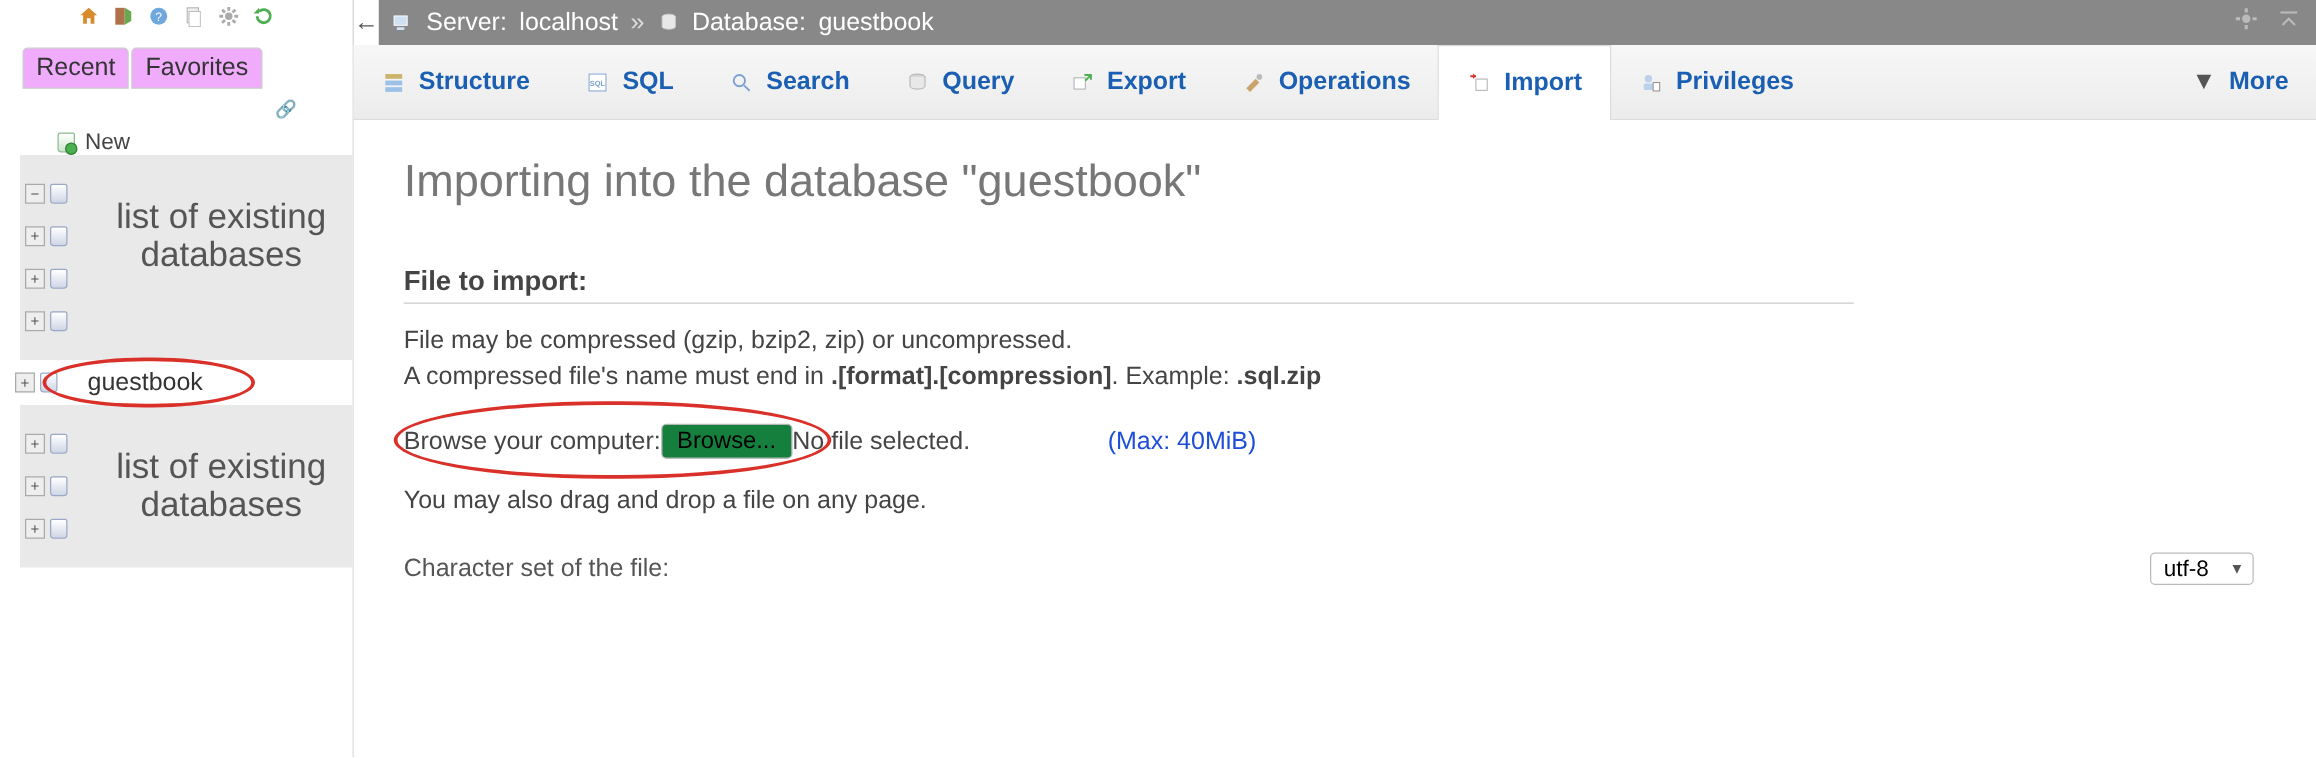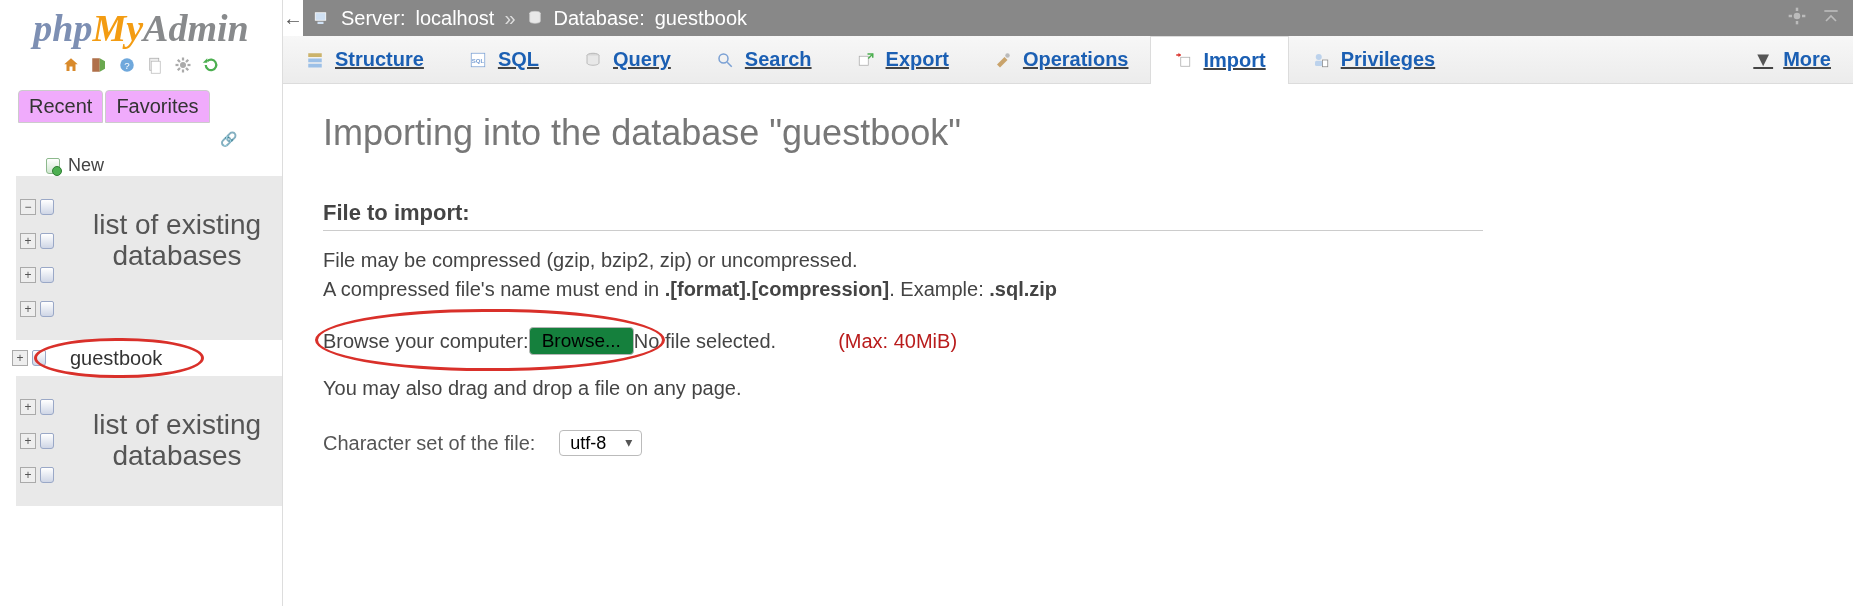--- a/index.html
+++ b/index.html
@@ -162,26 +162,25 @@
   }
   .breadcrumb .srv-ico, .breadcrumb .db-ico {
     width:18px; height:18px; display:inline-flex; align-items:center; justify-content:center;
   }
   .breadcrumb .sep { color:#ddd; }
   .breadcrumb .right-icons {
     margin-left:auto; display:flex; gap:14px; color:#bbb;
   }
 
   .tabbar {
-    height: 48px;
+    height: 60px;
     border-bottom: 1px solid #dcdcdc;
     background: linear-gradient(#f7f7f7,#ececec);
     display:flex;
     align-items: stretch;
-    text-decoration: underline;
   }
   .tabbar .tab {
     display:flex; align-items:center; gap:10px;
     padding: 0 22px;
     color: #1b5fb3;
     font-size: 20px;
     font-weight: 600;
     cursor: pointer;
     border-right: 0;
     position:relative;
@@ -235,24 +234,24 @@
   .form-row .label { color:#444; }
   .browse-btn {
     font-size: 19px;
     padding: 2px 12px;
     background: #15803d;
     border: 1px solid #b5b5b5;
     border-radius: 4px;
     cursor: pointer;
   }
   .nf { color:#444; }
-  .maxspec { color:#b91c1c; margin-left: 62px; }
+  .maxspec { color:#1d4ed8; margin-left: 110px; }
   .charset-row {
     display:flex; align-items:center; gap: 24px;
-    font-size: 20px; margin-top: 30px;
+    font-size: 20px; margin-top: 30px; justify-content: space-between;
   }
   .charset-select {
     font-size: 18px;
     padding: 2px 34px 2px 10px;
     border: 1px solid #bbb;
     border-radius: 4px;
     background: #fff;
     appearance: none;
     position: relative;
   }
@@ -268,23 +267,20 @@
     pointer-events: none;
     font-size: 14px;
   }
 </style>
 </head>
 <body>
 
 <div class="app">
 
   <div class="sidebar">
-    <div class="logo">
-      <span class="php">php</span><span class="my">My</span><span class="admin">Admin</span>
-    </div>
 
     <div class="iconbar">
       <span class="mini">
           <svg width="18" height="18" viewBox="0 0 24 24">
             <path fill="#d98a2b" d="M12 3l9 8h-3v9h-4v-6H10v6H6v-9H3z"></path>
           </svg>
         </span>
       <span class="mini">
           <svg width="18" height="18" viewBox="0 0 24 24">
             <rect x="3" y="3" width="10" height="18" fill="#b0704a"></rect>
@@ -461,34 +457,34 @@
             <svg width="18" height="18" viewBox="0 0 24 24">
               <rect x="3" y="3" width="18" height="18" fill="#fff" stroke="#7aa0d4"></rect>
               <text x="12" y="16" text-anchor="middle" font-size="8" fill="#7aa0d4">SQL</text>
             </svg>
           </span>
         <span>SQL</span>
       </div>
       <div class="tab">
         <span class="tab-ico">
             <svg width="18" height="18" viewBox="0 0 24 24">
+              <circle cx="10" cy="10" r="6" fill="none" stroke="#7aa0d4" stroke-width="2"></circle>
+              <line x1="15" y1="15" x2="21" y2="21" stroke="#7aa0d4" stroke-width="2"></line>
+            </svg>
+          </span>
+        <span>Search</span>
+      </div>
+      <div class="tab">
+        <span class="tab-ico">
+            <svg width="18" height="18" viewBox="0 0 24 24">
               <ellipse cx="12" cy="6" rx="8" ry="3" fill="#d7d7d7" stroke="#aaa"></ellipse>
               <path d="M4 6v10c0 1.6 3.6 3 8 3s8-1.4 8-3V6" fill="#e8e8e8" stroke="#aaa"></path>
             </svg>
           </span>
         <span>Query</span>
-      </div>
-      <div class="tab">
-        <span class="tab-ico">
-            <svg width="18" height="18" viewBox="0 0 24 24">
-              <circle cx="10" cy="10" r="6" fill="none" stroke="#7aa0d4" stroke-width="2"></circle>
-              <line x1="15" y1="15" x2="21" y2="21" stroke="#7aa0d4" stroke-width="2"></line>
-            </svg>
-          </span>
-        <span>Search</span>
       </div>
       <div class="tab">
         <span class="tab-ico">
             <svg width="20" height="18" viewBox="0 0 24 24">
               <rect x="3" y="7" width="12" height="12" fill="#fff" stroke="#aaa"></rect>
               <path d="M14 4h7v5" fill="none" stroke="#4caf50" stroke-width="2"></path>
               <path d="M21 4l-6 6" stroke="#4caf50" stroke-width="2"></path>
             </svg>
           </span>
         <span>Export</span>

